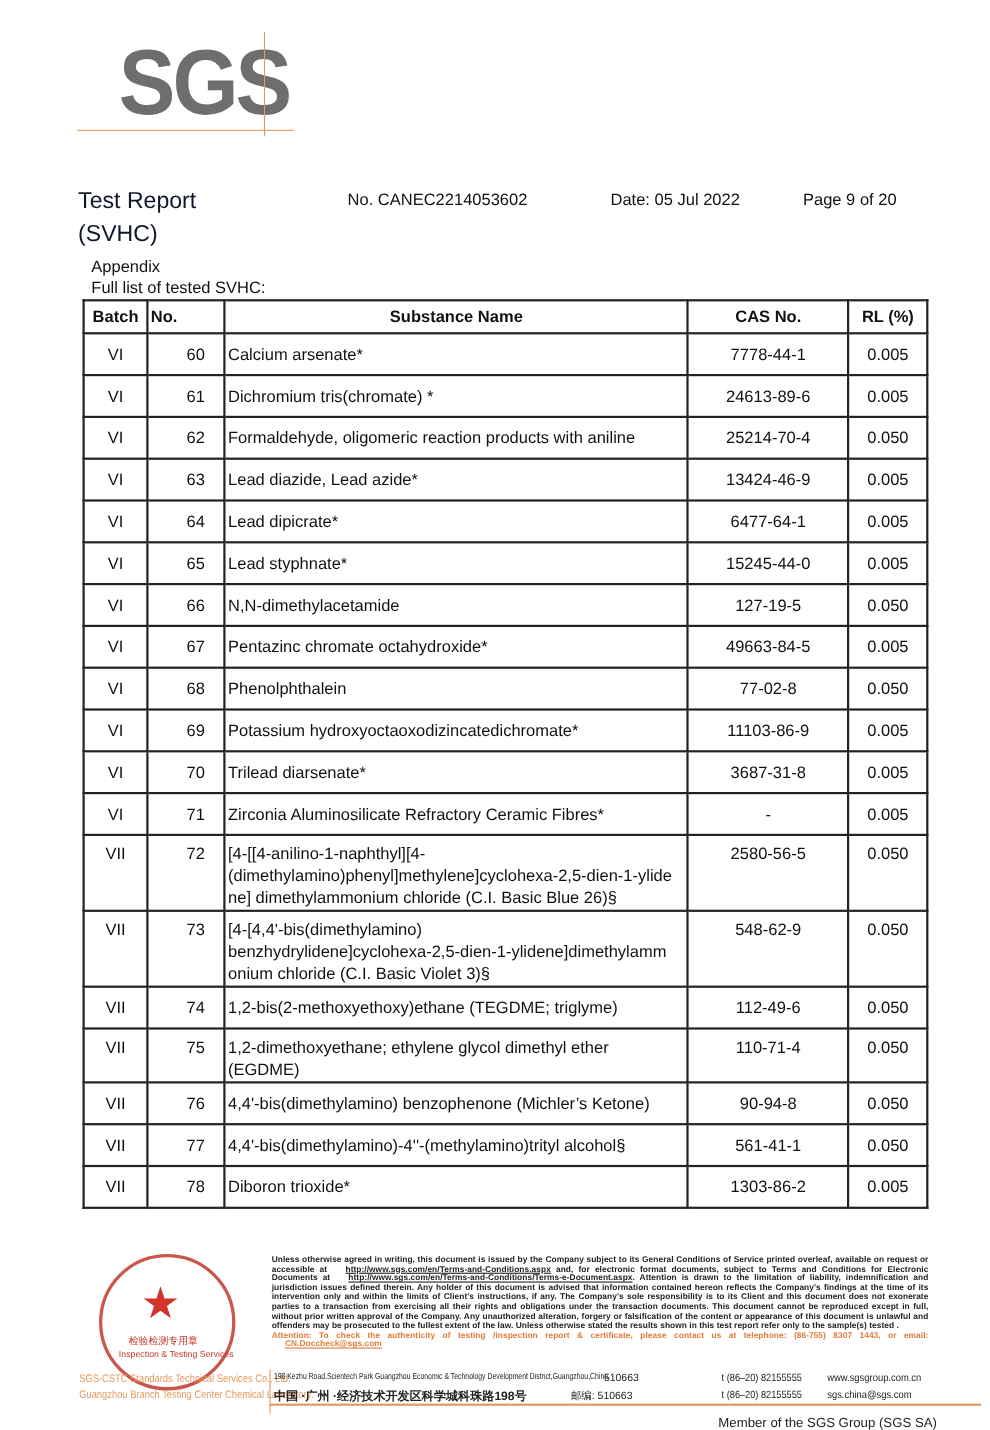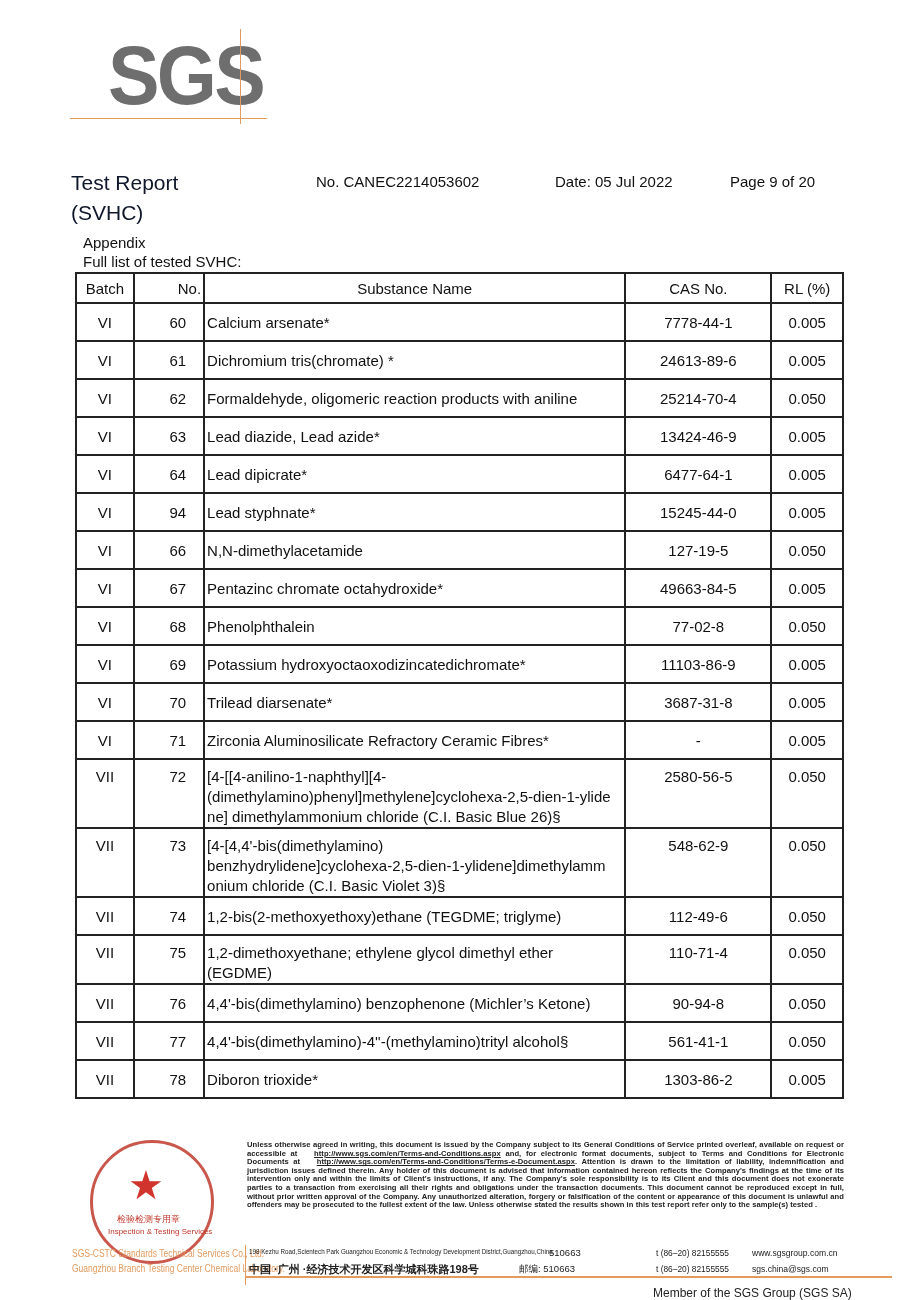--- a/index.html
+++ b/index.html
@@ -23,21 +23,21 @@
   .hdr-page { position: absolute; left: 730px; top: 173px; font-size: 15px; }
   .appendix { position: absolute; left: 71px; top: 233px; font-size: 15px; line-height: 19px; margin-left: 12px; }
 
   table.svhc {
     position: absolute; left: 75px; top: 272px; width: 769px;
     border-collapse: collapse; font-size: 15px; color: #111;
   }
   table.svhc th, table.svhc td {
     border: 2px solid #222; padding: 0 2px; vertical-align: top;
   }
-  table.svhc th { height: 28px; font-weight: normal; text-align: center; vertical-align: middle; border-radius: 12px; }
+  table.svhc th { height: 28px; font-weight: bold; text-align: center; vertical-align: middle; border-radius: 12px; }
   table.svhc td { padding-top: 9px; height: 27px; line-height: 20px; }
   table.svhc td.multi { padding-top: 7px; padding-bottom: 0; height: auto; }
   .c-batch { width: 53px; text-align: center; }
   .c-no { width: 52px; text-align: right; padding-right: 17px !important; }
   .c-name { width: 425px; text-align: left; }
   .c-cas { width: 148px; text-align: center; }
   .c-rl { width: 68px; text-align: center; }
 
   .footer-seal { position: absolute; left: 62px; top: 1135px; width: 180px; height: 150px; }
   .seal-circle {
@@ -91,21 +91,21 @@
 
 <div class="appendix">
   <div>Appendix</div>
   <div>Full list of tested SVHC:</div>
 </div>
 
 <table class="svhc">
   <thead>
     <tr>
       <th class="c-batch">Batch</th>
-      <th class="c-no" style="text-align:right;padding-right:2px !important">No.</th>
+      <th class="c-no" style="text-align:left;padding-right:2px !important">No.</th>
       <th class="c-name" style="text-align:center">Substance Name</th>
       <th class="c-cas">CAS No.</th>
       <th class="c-rl">RL (%)</th>
     </tr>
   </thead>
   <tbody id="svhc-body">
       <tr>
         <td class="c-batch">VI</td>
         <td class="c-no">60</td>
         <td class="c-name">Calcium arsenate*</td>
@@ -135,21 +135,21 @@
       </tr>
       <tr>
         <td class="c-batch">VI</td>
         <td class="c-no">64</td>
         <td class="c-name">Lead dipicrate*</td>
         <td class="c-cas">6477-64-1</td>
         <td class="c-rl">0.005</td>
       </tr>
       <tr>
         <td class="c-batch">VI</td>
-        <td class="c-no">94</td>
+        <td class="c-no">65</td>
         <td class="c-name">Lead styphnate*</td>
         <td class="c-cas">15245-44-0</td>
         <td class="c-rl">0.005</td>
       </tr>
       <tr>
         <td class="c-batch">VI</td>
         <td class="c-no">66</td>
         <td class="c-name">N,N-dimethylacetamide</td>
         <td class="c-cas">127-19-5</td>
         <td class="c-rl">0.050</td>
@@ -256,20 +256,21 @@
   <div class="seal-circle"></div>
   <div class="seal-star">★</div>
   <div class="seal-cn">检验检测专用章</div>
   <div class="seal-en">Inspection &amp; Testing Services</div>
   <div class="seal-co1">SGS-CSTC Standards Technical Services Co., Ltd.</div>
   <div class="seal-co2">Guangzhou Branch Testing Center Chemical Laboratory.</div>
 </div>
 
 <div class="disclaimer">
   <span>Unless otherwise agreed in writing, this document is issued by the Company subject to its General Conditions of Service printed overleaf, available on request or accessible at </span><a>http://www.sgs.com/en/Terms-and-Conditions.aspx</a><span> and, for electronic format documents, subject to Terms and Conditions for Electronic Documents at </span><a>http://www.sgs.com/en/Terms-and-Conditions/Terms-e-Document.aspx</a><span>. Attention is drawn to the limitation of liability, indemnification and jurisdiction issues defined therein. Any holder of this document is advised that information contained hereon reflects the Company's findings at the time of its intervention only and within the limits of Client's instructions, if any. The Company's sole responsibility is to its Client and this document does not exonerate parties to a transaction from exercising all their rights and obligations under the transaction documents. This document cannot be reproduced except in full, without prior written approval of the Company. Any unauthorized alteration, forgery or falsification of the content or appearance of this document is unlawful and offenders may be prosecuted to the fullest extent of the law. Unless otherwise stated the results shown in this test report refer only to the sample(s) tested .</span>
+  <div class="attention"><span>Attention: To check the authenticity of testing /inspection report &amp; certificate, please contact us at telephone: (86-755) 8307 1443, or email: </span><a>CN.Doccheck@sgs.com</a></div>
 </div>
 
 <div class="footer-vline"></div>
 <div class="footer-hline"></div>
 
 <div class="addr1">198 Kezhu Road,Scientech Park Guangzhou Economic &amp; Technology Development District,Guangzhou,China</div>
 <div class="zip1">510663</div>
 <div class="addr2">中国 ·广州 ·经济技术开发区科学城科珠路198号</div>
 <div class="zip2">邮编: 510663</div>
 <div class="tel1">t (86–20) 82155555</div>

